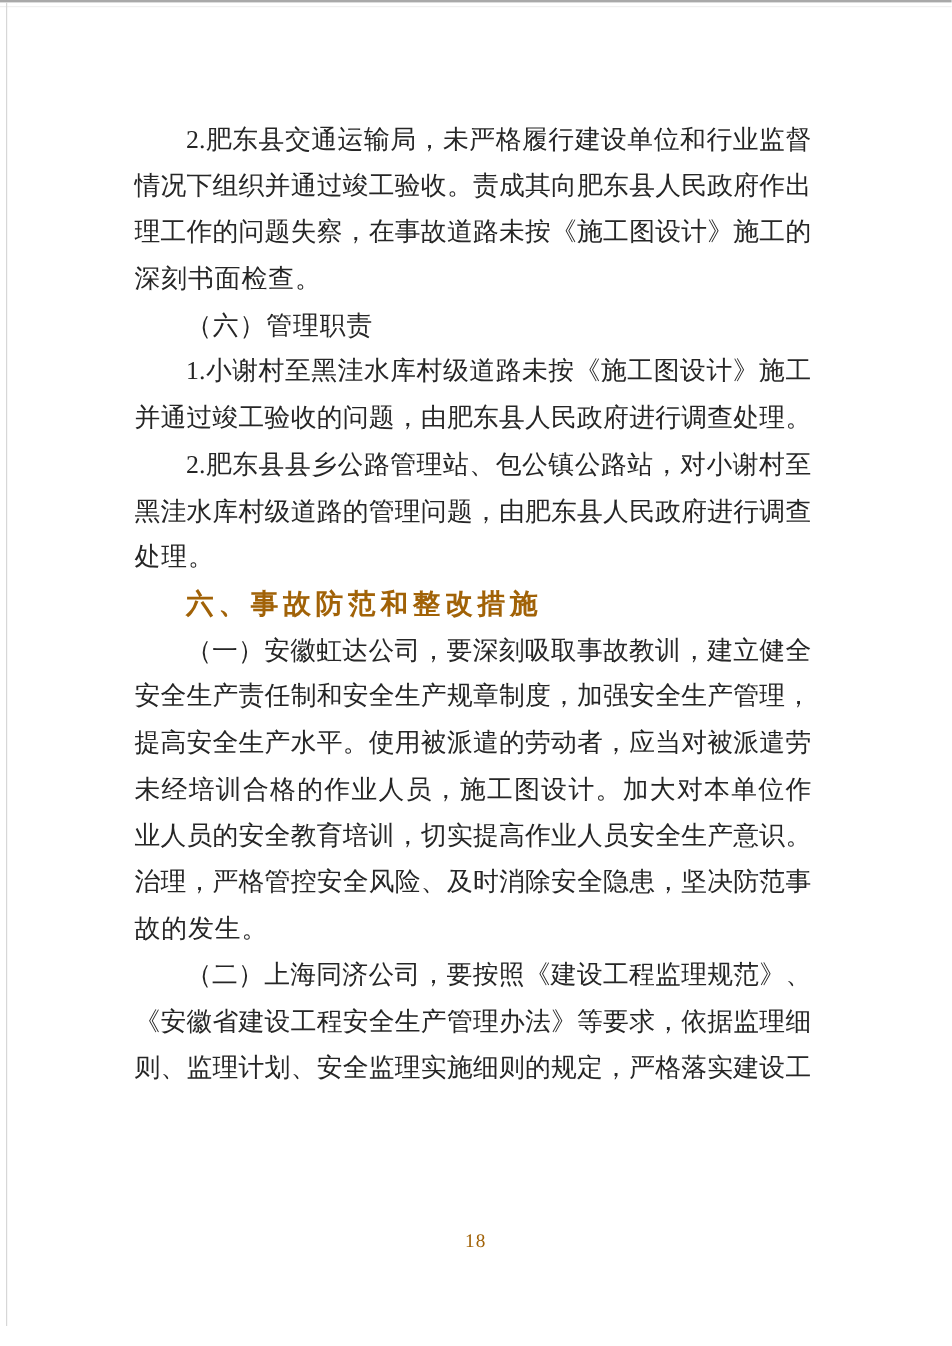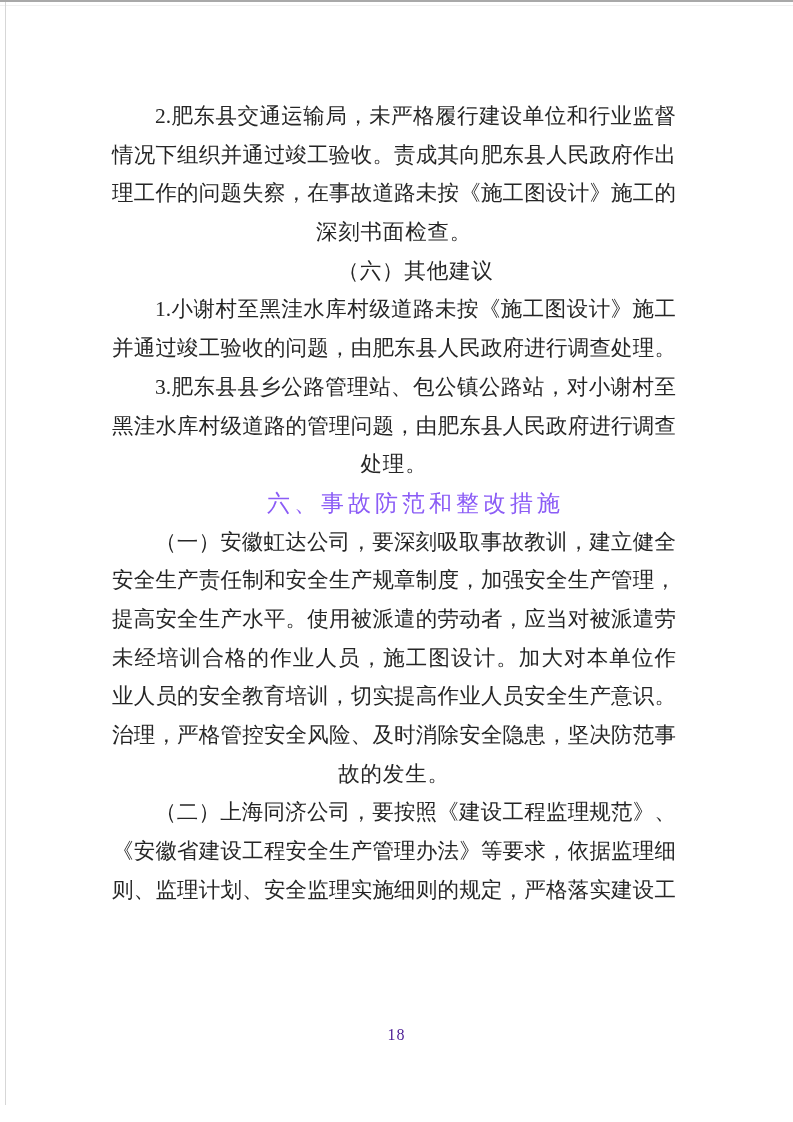--- a/index.html
+++ b/index.html
@@ -51,66 +51,65 @@
     width: 564px;
   }
   .line {
     height: 38.7px;
     line-height: 38.7px;
     font-size: 21.5px;
     color: #262626;
     letter-spacing: 0.8px;
     white-space: nowrap;
     font-family: "Liberation Serif", serif;
-    text-align: center;
   }
   .line.justify {
     white-space: normal;
     text-align: justify;
     text-align-last: justify;
     letter-spacing: 0;
   }
   .line.indent {
     padding-left: 43px;
   }
   .line.heading {
     font-family: "Liberation Sans", sans-serif;
-    font-weight: 400;
+    font-weight: 700;
     font-size: 23px;
     letter-spacing: 4px;
-    color: #8b5cf6;
+    color: #a16207;
   }
   .page-number {
     position: absolute;
     top: 1026px;
     left: 0;
     width: 793px;
     text-align: center;
     font-size: 16px;
     letter-spacing: 1px;
-    color: #4c1d95;
+    color: #a16207;
     font-family: "Liberation Serif", serif;
   }
 </style>
 </head>
 <body>
 
 <div class="page">
   <div class="top-edge"></div>
   <div class="top-edge-faint"></div>
   <div class="left-scan-line"></div>
   <div class="doc-body" id="doc-body">
       <div class="line justify indent">2.肥东县交通运输局，未严格履行建设单位和行业监督</div>
       <div class="line justify">情况下组织并通过竣工验收。责成其向肥东县人民政府作出</div>
       <div class="line justify">理工作的问题失察，在事故道路未按《施工图设计》施工的</div>
       <div class="line">深刻书面检查。</div>
-      <div class="line indent">（六）其他建议</div>
+      <div class="line indent">（六）管理职责</div>
       <div class="line justify indent">1.小谢村至黑洼水库村级道路未按《施工图设计》施工</div>
       <div class="line justify">并通过竣工验收的问题，由肥东县人民政府进行调查处理。</div>
-      <div class="line justify indent">3.肥东县县乡公路管理站、包公镇公路站，对小谢村至</div>
+      <div class="line justify indent">2.肥东县县乡公路管理站、包公镇公路站，对小谢村至</div>
       <div class="line justify">黑洼水库村级道路的管理问题，由肥东县人民政府进行调查</div>
       <div class="line">处理。</div>
       <div class="line indent heading">六、事故防范和整改措施</div>
       <div class="line justify indent">（一）安徽虹达公司，要深刻吸取事故教训，建立健全</div>
       <div class="line justify">安全生产责任制和安全生产规章制度，加强安全生产管理，</div>
       <div class="line justify">提高安全生产水平。使用被派遣的劳动者，应当对被派遣劳</div>
       <div class="line justify">未经培训合格的作业人员，施工图设计。加大对本单位作</div>
       <div class="line justify">业人员的安全教育培训，切实提高作业人员安全生产意识。</div>
       <div class="line justify">治理，严格管控安全风险、及时消除安全隐患，坚决防范事</div>
       <div class="line">故的发生。</div>

